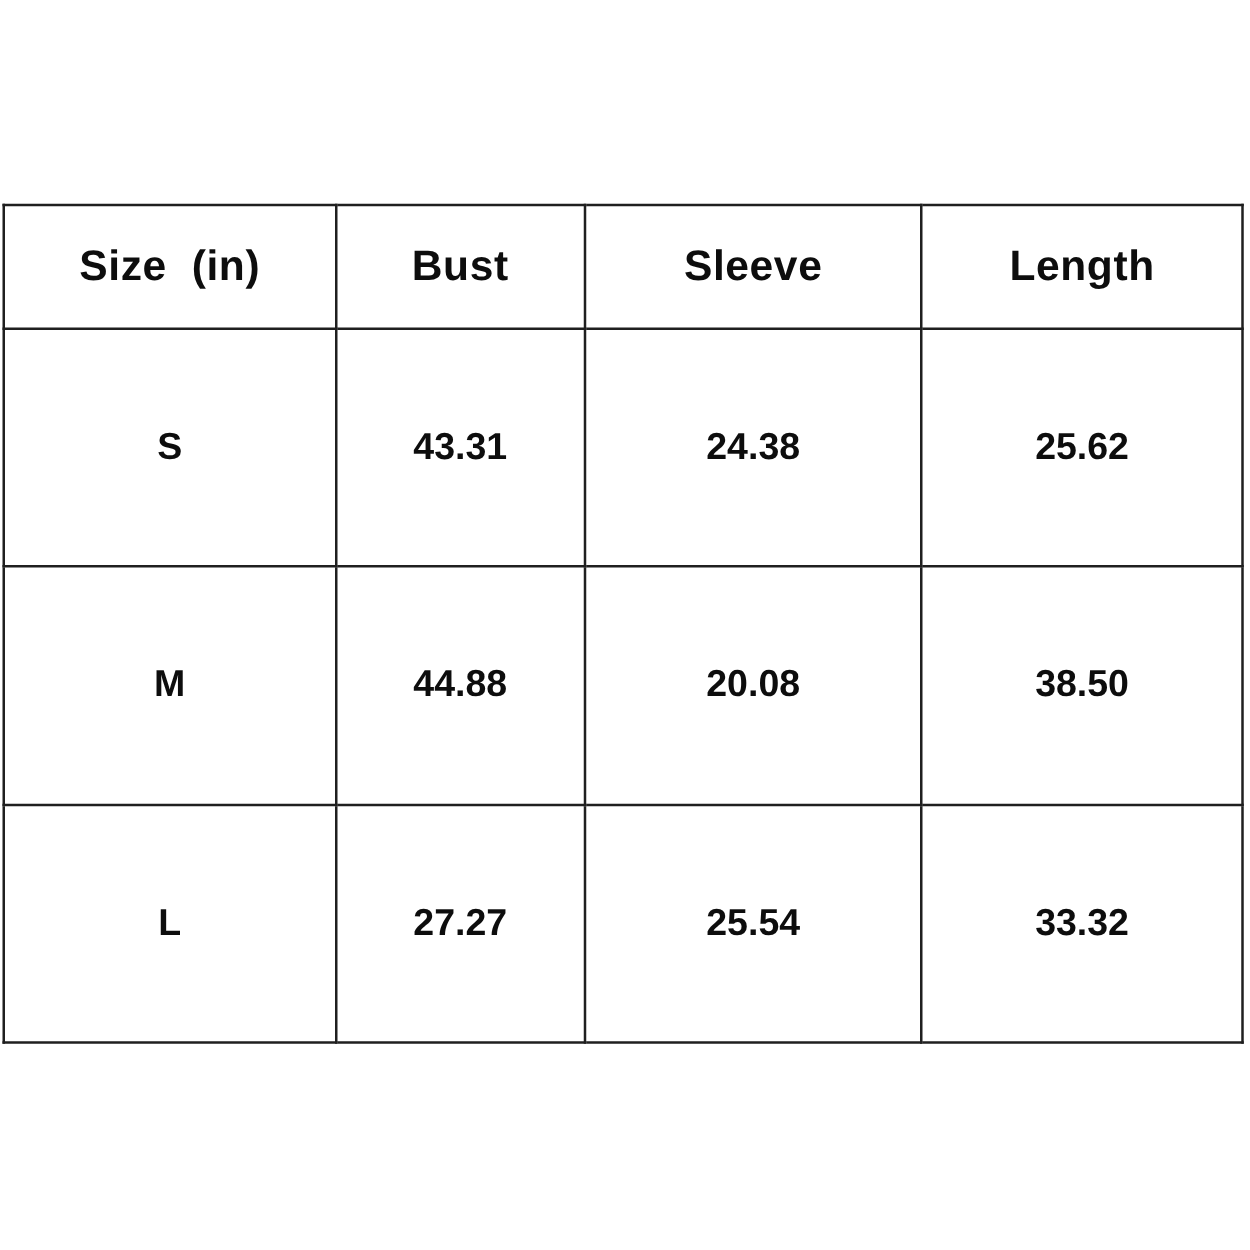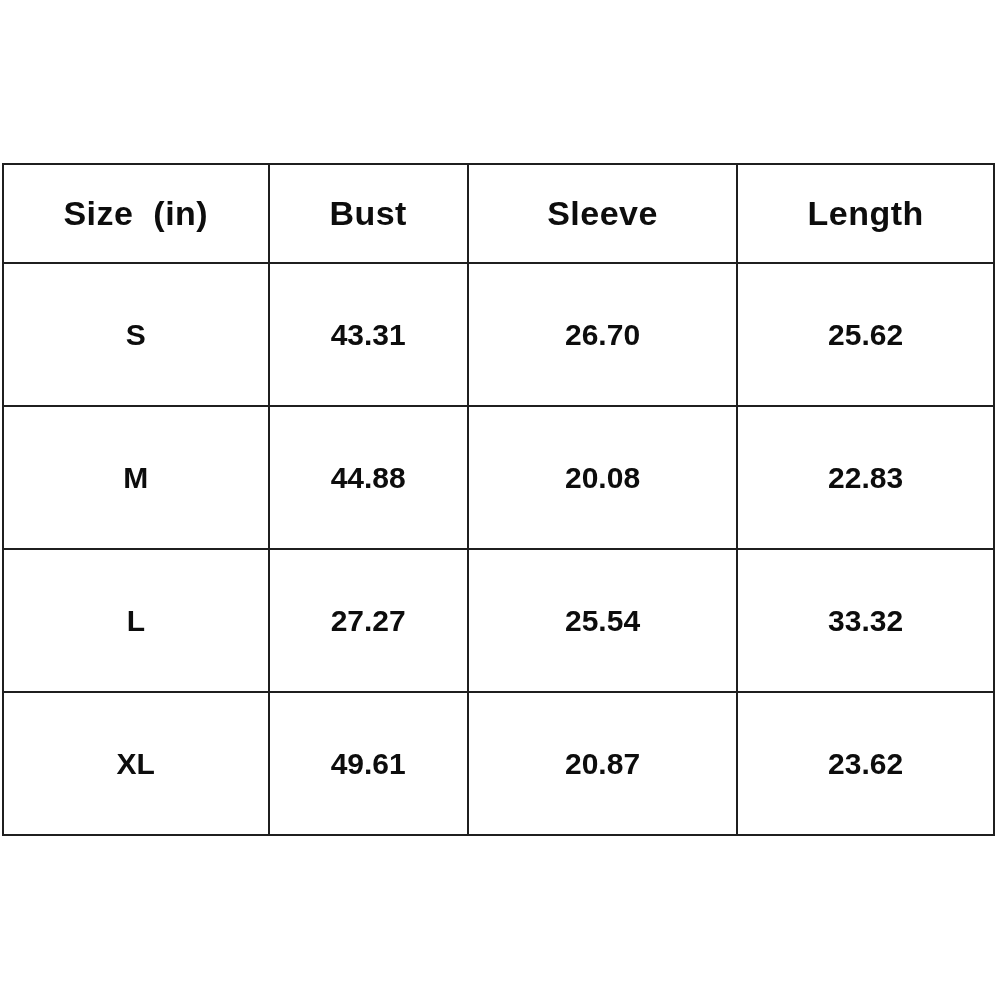--- a/index.html
+++ b/index.html
@@ -60,36 +60,30 @@
         <th>Size  (in)</th>
         <th>Bust</th>
         <th>Sleeve</th>
         <th>Length</th>
       </tr>
     </thead>
     <tbody>
       <tr class="data-row">
         <td>S</td>
         <td>43.31</td>
-        <td>26.70</td>
+        <td>24.38</td>
         <td>25.62</td>
       </tr>
       <tr class="data-row">
         <td>M</td>
         <td>44.88</td>
         <td>20.08</td>
-        <td>22.83</td>
+        <td>38.50</td>
       </tr>
       <tr class="data-row">
         <td>L</td>
         <td>27.27</td>
         <td>25.54</td>
         <td>33.32</td>
       </tr>
-      <tr class="data-row">
-        <td>XL</td>
-        <td>49.61</td>
-        <td>20.87</td>
-        <td>23.62</td>
-      </tr>
     </tbody>
   </table>
 </div>
 
 </body></html>

